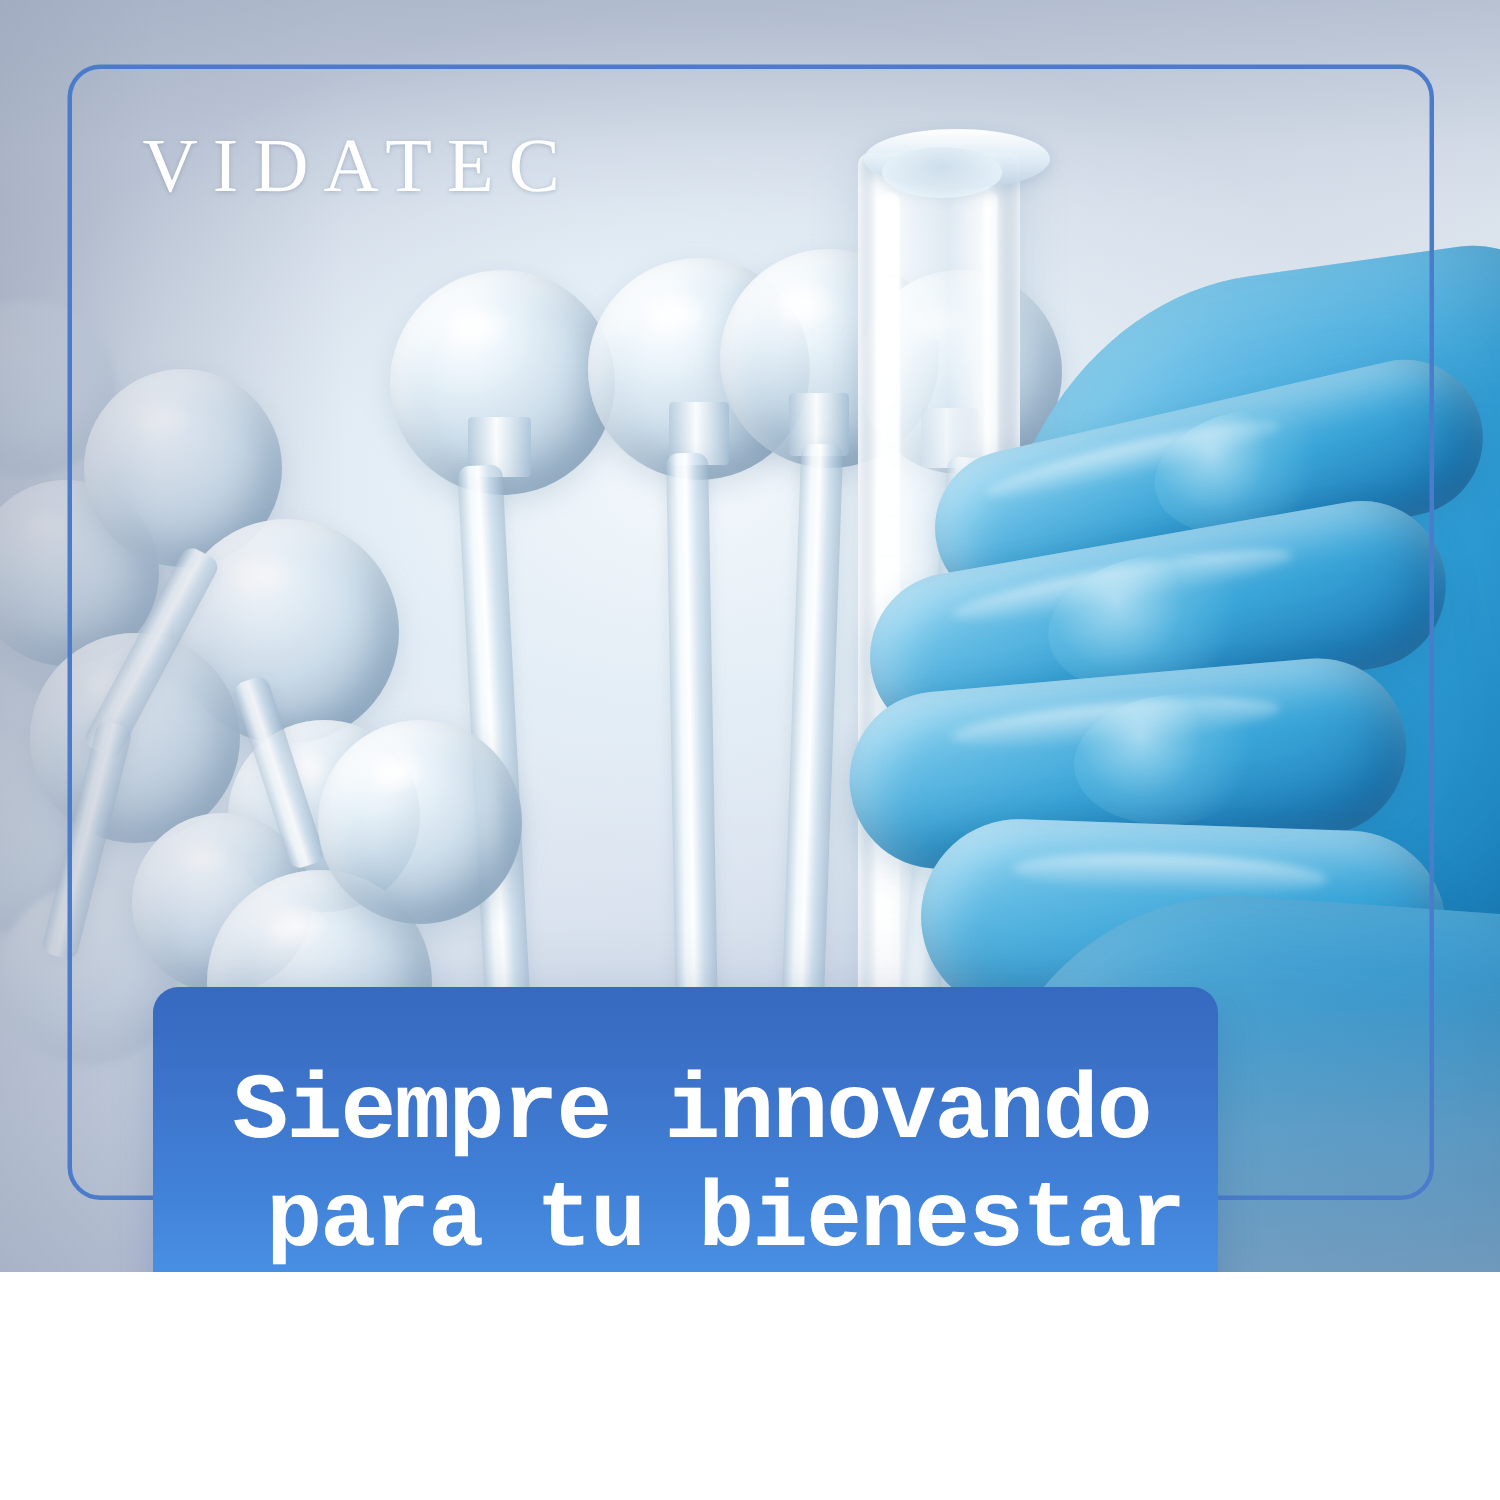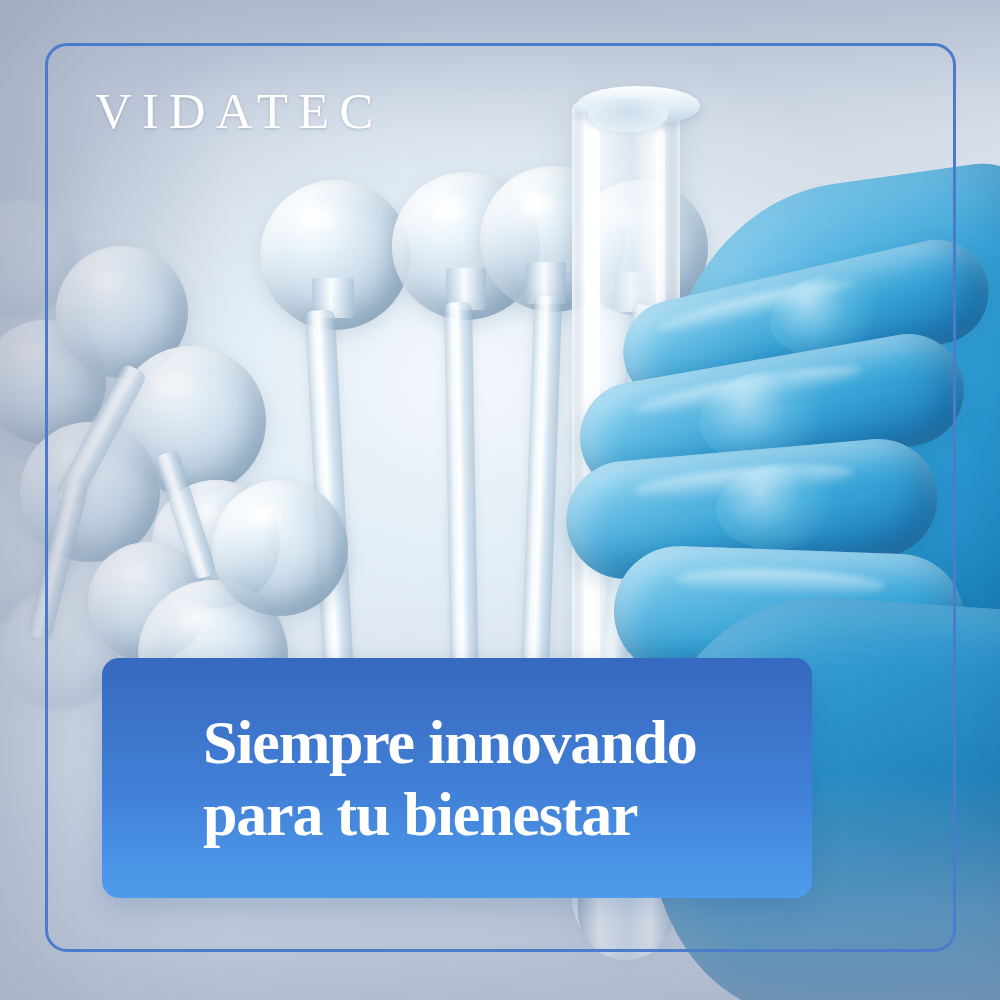--- a/index.html
+++ b/index.html
@@ -3,21 +3,21 @@
 <meta charset="utf-8">
 <style>
   html, body {
     margin: 0;
     padding: 0;
     background: #ffffff;
   }
   #poster {
     position: relative;
     width: 1000px;
-    height: 1000px;
+    height: 848px;
     overflow: hidden;
     font-family: "Liberation Sans", sans-serif;
     background: #c3ccdc;
   }
 
   
   .bg-base {
     position: absolute;
     inset: 0;
     background:
@@ -266,29 +266,28 @@
     background: linear-gradient(180deg, #3669c0 0%, #3c71c8 22%, #4181d8 56%, #4a93e6 85%, #4f9bec 100%);
     box-shadow: 0 10px 28px rgba(40,80,140,0.22);
     display: flex;
     flex-direction: column;
     justify-content: center;
     padding-left: 53px;
     box-sizing: border-box;
   }
   .banner-line {
     color: #ffffff;
-    font-family: Liberation Serif, serif;
+    font-family: Liberation Mono, monospace;
     font-weight: bold;
     font-size: 62px;
     line-height: 1.04;
     letter-spacing: -1.2px;
     white-space: nowrap;
-    margin-left: 48px;
-  }
-  .banner-line.l2 { margin-top: 8px; }
+  }
+  .banner-line.l2 { margin-top: 8px; text-align: center; }
 </style>
 </head>
 <body>
 
 <div id="poster">
 
   <div class="bg-base"></div>
 
   <div class="dna-wrap">
 

